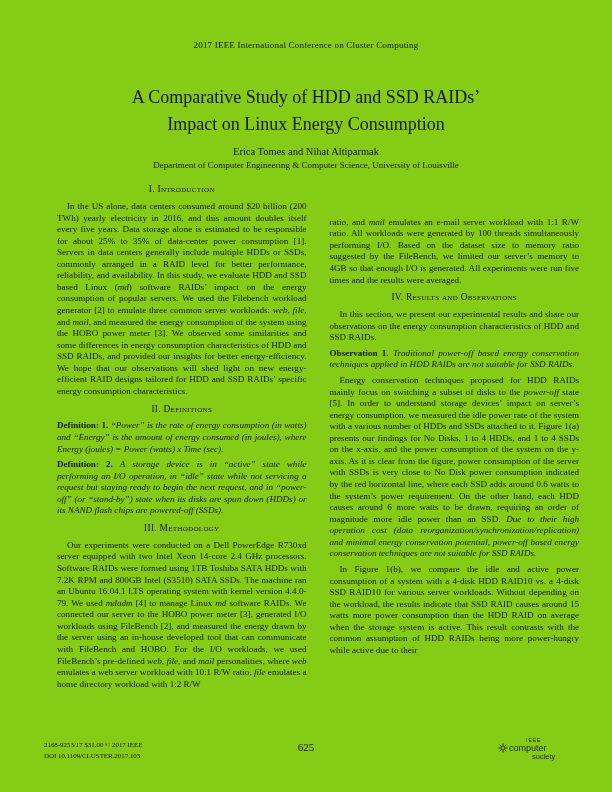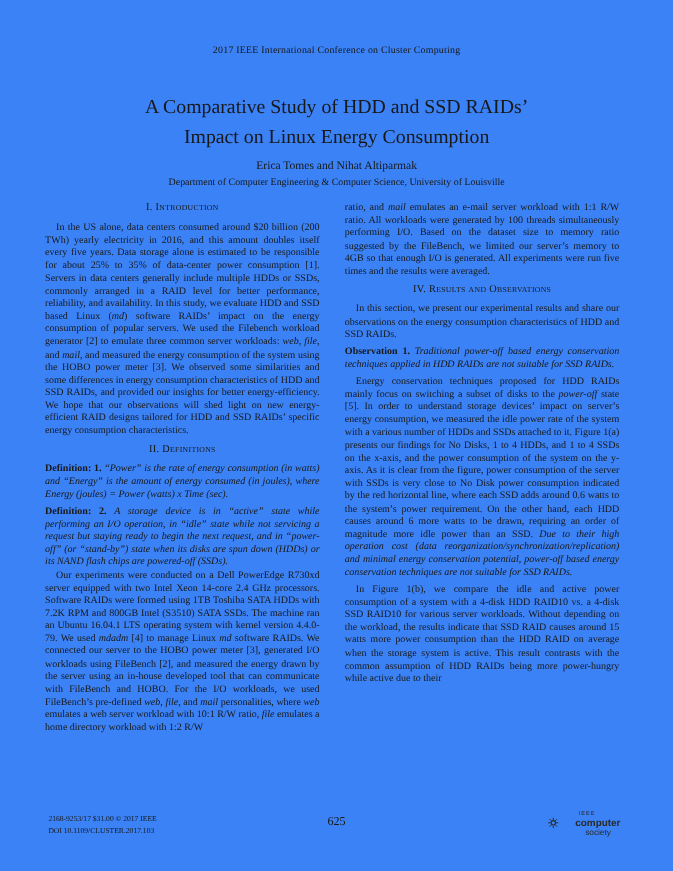--- a/index.html
+++ b/index.html
@@ -1,36 +1,36 @@
 <!DOCTYPE html>
 <html><head>
 <meta charset="utf-8">
 <style>
   html,body{margin:0;padding:0;background:#ffffff;}
   .page{
-    position:relative;width:612px;height:792px;background:#3b82f6;
+    position:relative;width:612px;height:792px;background:#84cc16;
     font-family:"Liberation Serif", serif;color:#181818;overflow:hidden;
   }
   .conf{
     position:absolute;top:40px;left:0;right:0;text-align:center;
     font-size:9px;letter-spacing:.2px;
   }
   .title{
     position:absolute;top:84px;left:40px;right:40px;margin:0;
     text-align:center;font-size:18px;font-weight:normal;line-height:27px;
   }
   .authors{
     position:absolute;top:146px;left:0;right:0;text-align:center;font-size:10.5px;
   }
   .affil{
     position:absolute;top:160px;left:0;right:0;text-align:center;font-size:9px;
   }
   .columns{
-    position:absolute;top:183px;left:41px;width:522px;
-    display:flex;gap:23px;
+    position:absolute;top:183px;left:57px;width:522px;
+    display:flex;gap:23px;align-items:center;
   }
   .col{
     width:254.5px;font-size:9.1px;line-height:1.272;text-align:justify;
     text-justify:inter-word;
   }
   .sec{
     font-size:9.4px;font-variant:small-caps;text-align:center;
     margin:6px 0 5px 0;letter-spacing:.3px;
   }
   .col .sec:first-child{margin-top:1px;}
@@ -43,21 +43,21 @@
     position:absolute;left:44px;top:740px;font-size:6.9px;line-height:1.55;
   }
   .footer-page{
     position:absolute;top:741px;left:0;right:0;text-align:center;font-size:11px;
   }
   .logo{
     position:absolute;right:42px;top:737px;width:72px;
     font-family:"Liberation Sans", sans-serif;color:#2a2a2a;
   }
   .logo-ieee{font-size:5px;letter-spacing:1px;margin-left:28px;}
-  .logo-row{display:flex;align-items:flex-end;gap:15px;font-size:9px;margin-top:0px;font-weight:bold;}
+  .logo-row{display:flex;align-items:flex-end;gap:1px;font-size:9px;margin-top:0px;}
   .logo-society{font-size:7.5px;margin-left:34px;margin-top:-1px;}
 </style>
 </head>
 <body>
 
 <div class="page">
 
   <div class="conf">2017 IEEE International Conference on Cluster Computing</div>
 
   <h1 class="title"><span>A Comparative Study of HDD and SSD RAIDs’</span><br><span>Impact on Linux Energy Consumption</span></h1>
@@ -65,20 +65,21 @@
   <div class="authors">Erica Tomes and Nihat Altiparmak</div>
   <div class="affil">Department of Computer Engineering &amp; Computer Science, University of Louisville</div>
 
   <div class="columns">
     <div class="col">
         <div class="sec">I. Introduction</div>
         <p class="para indent"><span>In the US alone, data centers consumed around $20 billion (200 TWh) yearly electricity in 2016, and this amount doubles itself every five years. Data storage alone is estimated to be responsible for about 25% to 35% of data-center power consumption [1]. Servers in data centers generally include multiple HDDs or SSDs, commonly arranged in a RAID level for better performance, reliability, and availability. In this study, we evaluate HDD and SSD based Linux (</span><span class="i">md</span><span>) software RAIDs’ impact on the energy consumption of popular servers. We used the Filebench workload generator [2] to emulate three common server workloads: </span><span class="i">web</span><span>, </span><span class="i">file</span><span>, and </span><span class="i">mail</span><span>, and measured the energy consumption of the system using the HOBO power meter [3]. We observed some similarities and some differences in energy consumption characteristics of HDD and SSD RAIDs, and provided our insights for better energy-efficiency. We hope that our observations will shed light on new energy-efficient RAID designs tailored for HDD and SSD RAIDs’ specific energy consumption characteristics.</span></p>
         <div class="sec">II. Definitions</div>
         <p class="para labeled"><span class="b">Definition: 1. </span><span class="i">“Power” is the rate of energy consumption (in watts) and “Energy” is the amount of energy consumed (in joules), where Energy (joules) = Power (watts) x Time (sec).</span></p>
         <p class="para labeled"><span class="b">Definition: 2. </span><span class="i">A storage device is in “active” state while performing an I/O operation, in “idle” state while not servicing a request but staying ready to begin the next request, and in “power-off” (or “stand-by”) state when its disks are spun down (HDDs) or its NAND flash chips are powered-off (SSDs).</span></p>
+        <div class="sec">III. Methodology</div>
         <p class="para indent"><span>Our experiments were conducted on a Dell PowerEdge R730xd server equipped with two Intel Xeon 14-core 2.4 GHz processors. Software RAIDs were formed using 1TB Toshiba SATA HDDs with 7.2K RPM and 800GB Intel (S3510) SATA SSDs. The machine ran an Ubuntu 16.04.1 LTS operating system with kernel version 4.4.0-79. We used </span><span class="i">mdadm</span><span> [4] to manage Linux </span><span class="i">md</span><span> software RAIDs. We connected our server to the HOBO power meter [3], generated I/O workloads using FileBench [2], and measured the energy drawn by the server using an in-house developed tool that can communicate with FileBench and HOBO. For the I/O workloads, we used FileBench’s pre-defined </span><span class="i">web</span><span>, </span><span class="i">file</span><span>, and </span><span class="i">mail</span><span> personalities, where </span><span class="i">web</span><span> emulates a web server workload with 10:1 R/W ratio, </span><span class="i">file</span><span> emulates a home directory workload with 1:2 R/W</span></p>
       </div>
     <div class="col">
         <p class="para flush"><span>ratio, and </span><span class="i">mail</span><span> emulates an e-mail server workload with 1:1 R/W ratio. All workloads were generated by 100 threads simultaneously performing I/O. Based on the dataset size to memory ratio suggested by the FileBench, we limited our server’s memory to 4GB so that enough I/O is generated. All experiments were run five times and the results were averaged.</span></p>
         <div class="sec">IV. Results and Observations</div>
         <p class="para indent"><span>In this section, we present our experimental results and share our observations on the energy consumption characteristics of HDD and SSD RAIDs.</span></p>
         <p class="para labeled"><span class="b">Observation 1. </span><span class="i">Traditional power-off based energy conservation techniques applied in HDD RAIDs are not suitable for SSD RAIDs.</span></p>
         <p class="para indent labeled"><span>Energy conservation techniques proposed for HDD RAIDs mainly focus on switching a subset of disks to the </span><span class="i">power-off</span><span> state [5]. In order to understand storage devices’ impact on server’s energy consumption, we measured the idle power rate of the system with a various number of HDDs and SSDs attached to it. Figure 1(a) presents our findings for No Disks, 1 to 4 HDDs, and 1 to 4 SSDs on the x-axis, and the power consumption of the system on the y-axis. As it is clear from the figure, power consumption of the server with SSDs is very close to No Disk power consumption indicated by the red horizontal line, where each SSD adds around 0.6 watts to the system’s power requirement. On the other hand, each HDD causes around 6 more watts to be drawn, requiring an order of magnitude more idle power than an SSD. </span><span class="i">Due to their high operation cost (data reorganization/synchronization/replication) and minimal energy conservation potential, power-off based energy conservation techniques are not suitable for SSD RAIDs.</span></p>
         <p class="para indent labeled"><span>In Figure 1(b), we compare the idle and active power consumption of a system with a 4-disk HDD RAID10 vs. a 4-disk SSD RAID10 for various server workloads. Without depending on the workload, the results indicate that SSD RAID causes around 15 watts more power consumption than the HDD RAID on average when the storage system is active. This result contrasts with the common assumption of HDD RAIDs being more power-hungry while active due to their</span></p>
       </div>

